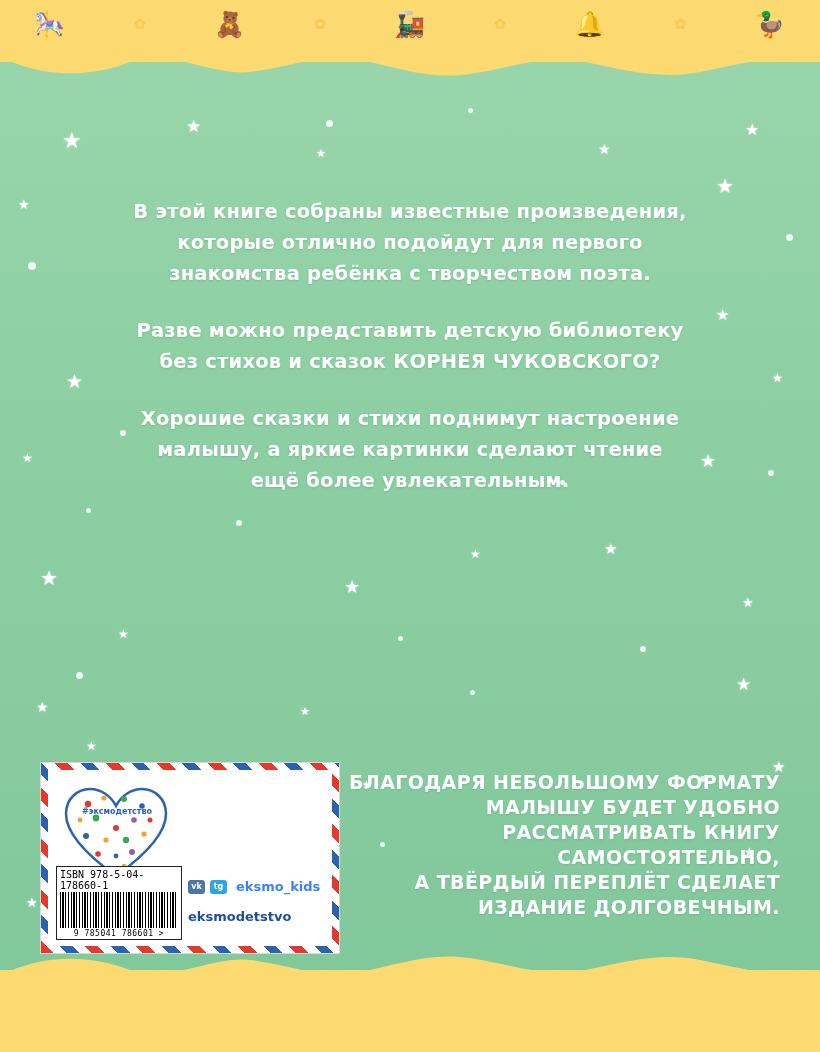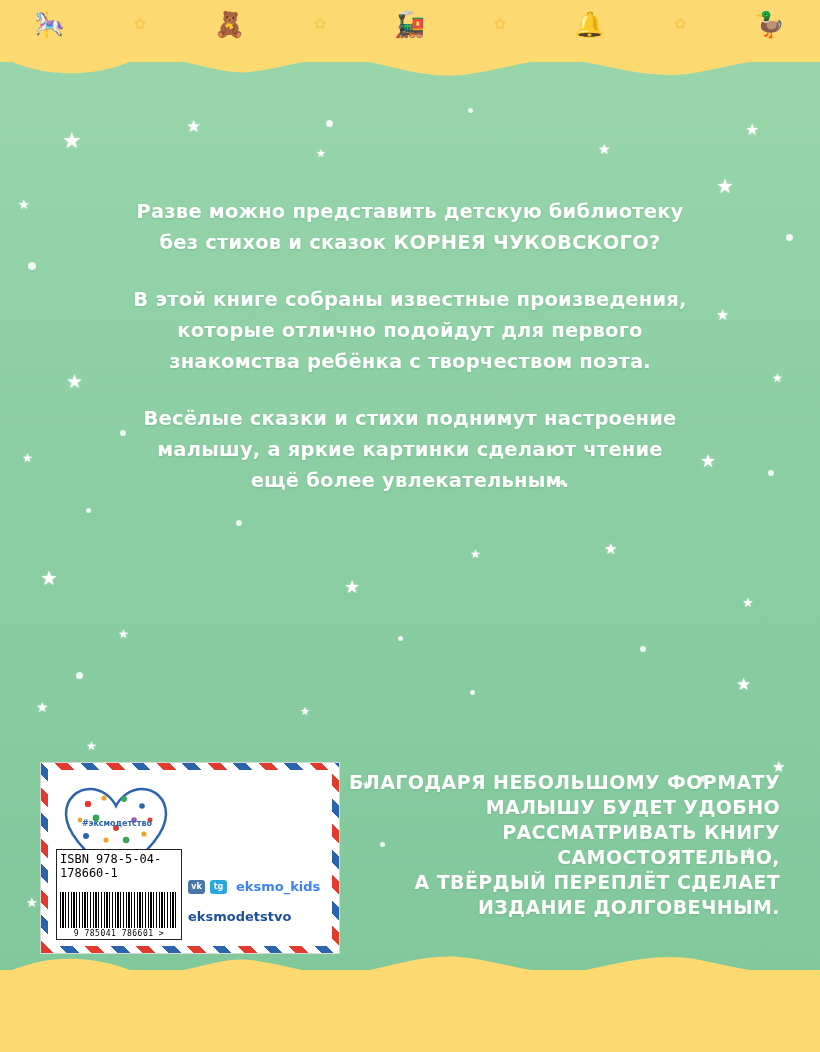--- a/index.html
+++ b/index.html
@@ -166,21 +166,21 @@
   .heart {
     position: absolute;
     left: 6px;
     top: 8px;
     width: 108px;
     height: 96px;
   }
   .heart-label {
     position: absolute;
     left: 50%;
-    top: 43px;
+    top: 31px;
     transform: translateX(-50%);
     font-size: 8px;
     color: #2b63ad;
     font-weight: bold;
     white-space: nowrap;
   }
 
   .card-title {
     position: absolute;
     left: 136px;
@@ -207,23 +207,23 @@
     left: 8px;
     bottom: 6px;
     width: 126px;
     border: 1px solid #222;
     background: #fff;
     padding: 2px 3px 1px 3px;
     box-sizing: border-box;
   }
   .isbn-text {
     font-family: "DejaVu Sans Mono", monospace;
-    font-size: 12px;
+    font-size: 10px;
     color: #000;
-    margin-bottom: 12px;
+    margin-bottom: 1px;
   }
   .bars {
     height: 36px;
     width: 100%;
     background: repeating-linear-gradient(90deg,
       #000 0px, #000 1px, #fff 1px, #fff 2px,
       #000 2px, #000 4px, #fff 4px, #fff 5px,
       #000 5px, #000 6px, #fff 6px, #fff 8px,
       #000 8px, #000 9px, #fff 9px, #fff 11px);
   }
@@ -329,26 +329,26 @@
     <div class="dot" style="left:120px;top:430px;width:6px;height:6px;"></div>
     <div class="dot" style="left:640px;top:646px;width:6px;height:6px;"></div>
     <div class="dot" style="left:76px;top:672px;width:7px;height:7px;"></div>
     <div class="dot" style="left:470px;top:690px;width:5px;height:5px;"></div>
     <div class="dot" style="left:398px;top:636px;width:5px;height:5px;"></div>
     <div class="dot" style="left:700px;top:776px;width:6px;height:6px;"></div>
     <div class="dot" style="left:380px;top:842px;width:5px;height:5px;"></div>
   </div>
 
   <div class="content">
-    <p class="para" style="white-space:pre-line">Разве можно представить детскую библиотеку
-без стихов и сказок КОРНЕЯ ЧУКОВСКОГО?</p>
     <p class="para" style="white-space:pre-line">В этой книге собраны известные произведения,
 которые отлично подойдут для первого
 знакомства ребёнка с творчеством поэта.</p>
-    <p class="para last" style="white-space:pre-line">Весёлые сказки и стихи поднимут настроение
+    <p class="para" style="white-space:pre-line">Разве можно представить детскую библиотеку
+без стихов и сказок КОРНЕЯ ЧУКОВСКОГО?</p>
+    <p class="para last" style="white-space:pre-line">Хорошие сказки и стихи поднимут настроение
 малышу, а яркие картинки сделают чтение
 ещё более увлекательным.</p>
   </div>
 
   <div class="bottom">
 
     <div class="card">
       <div class="card-stripes"></div>
       <div class="card-inner">
 

